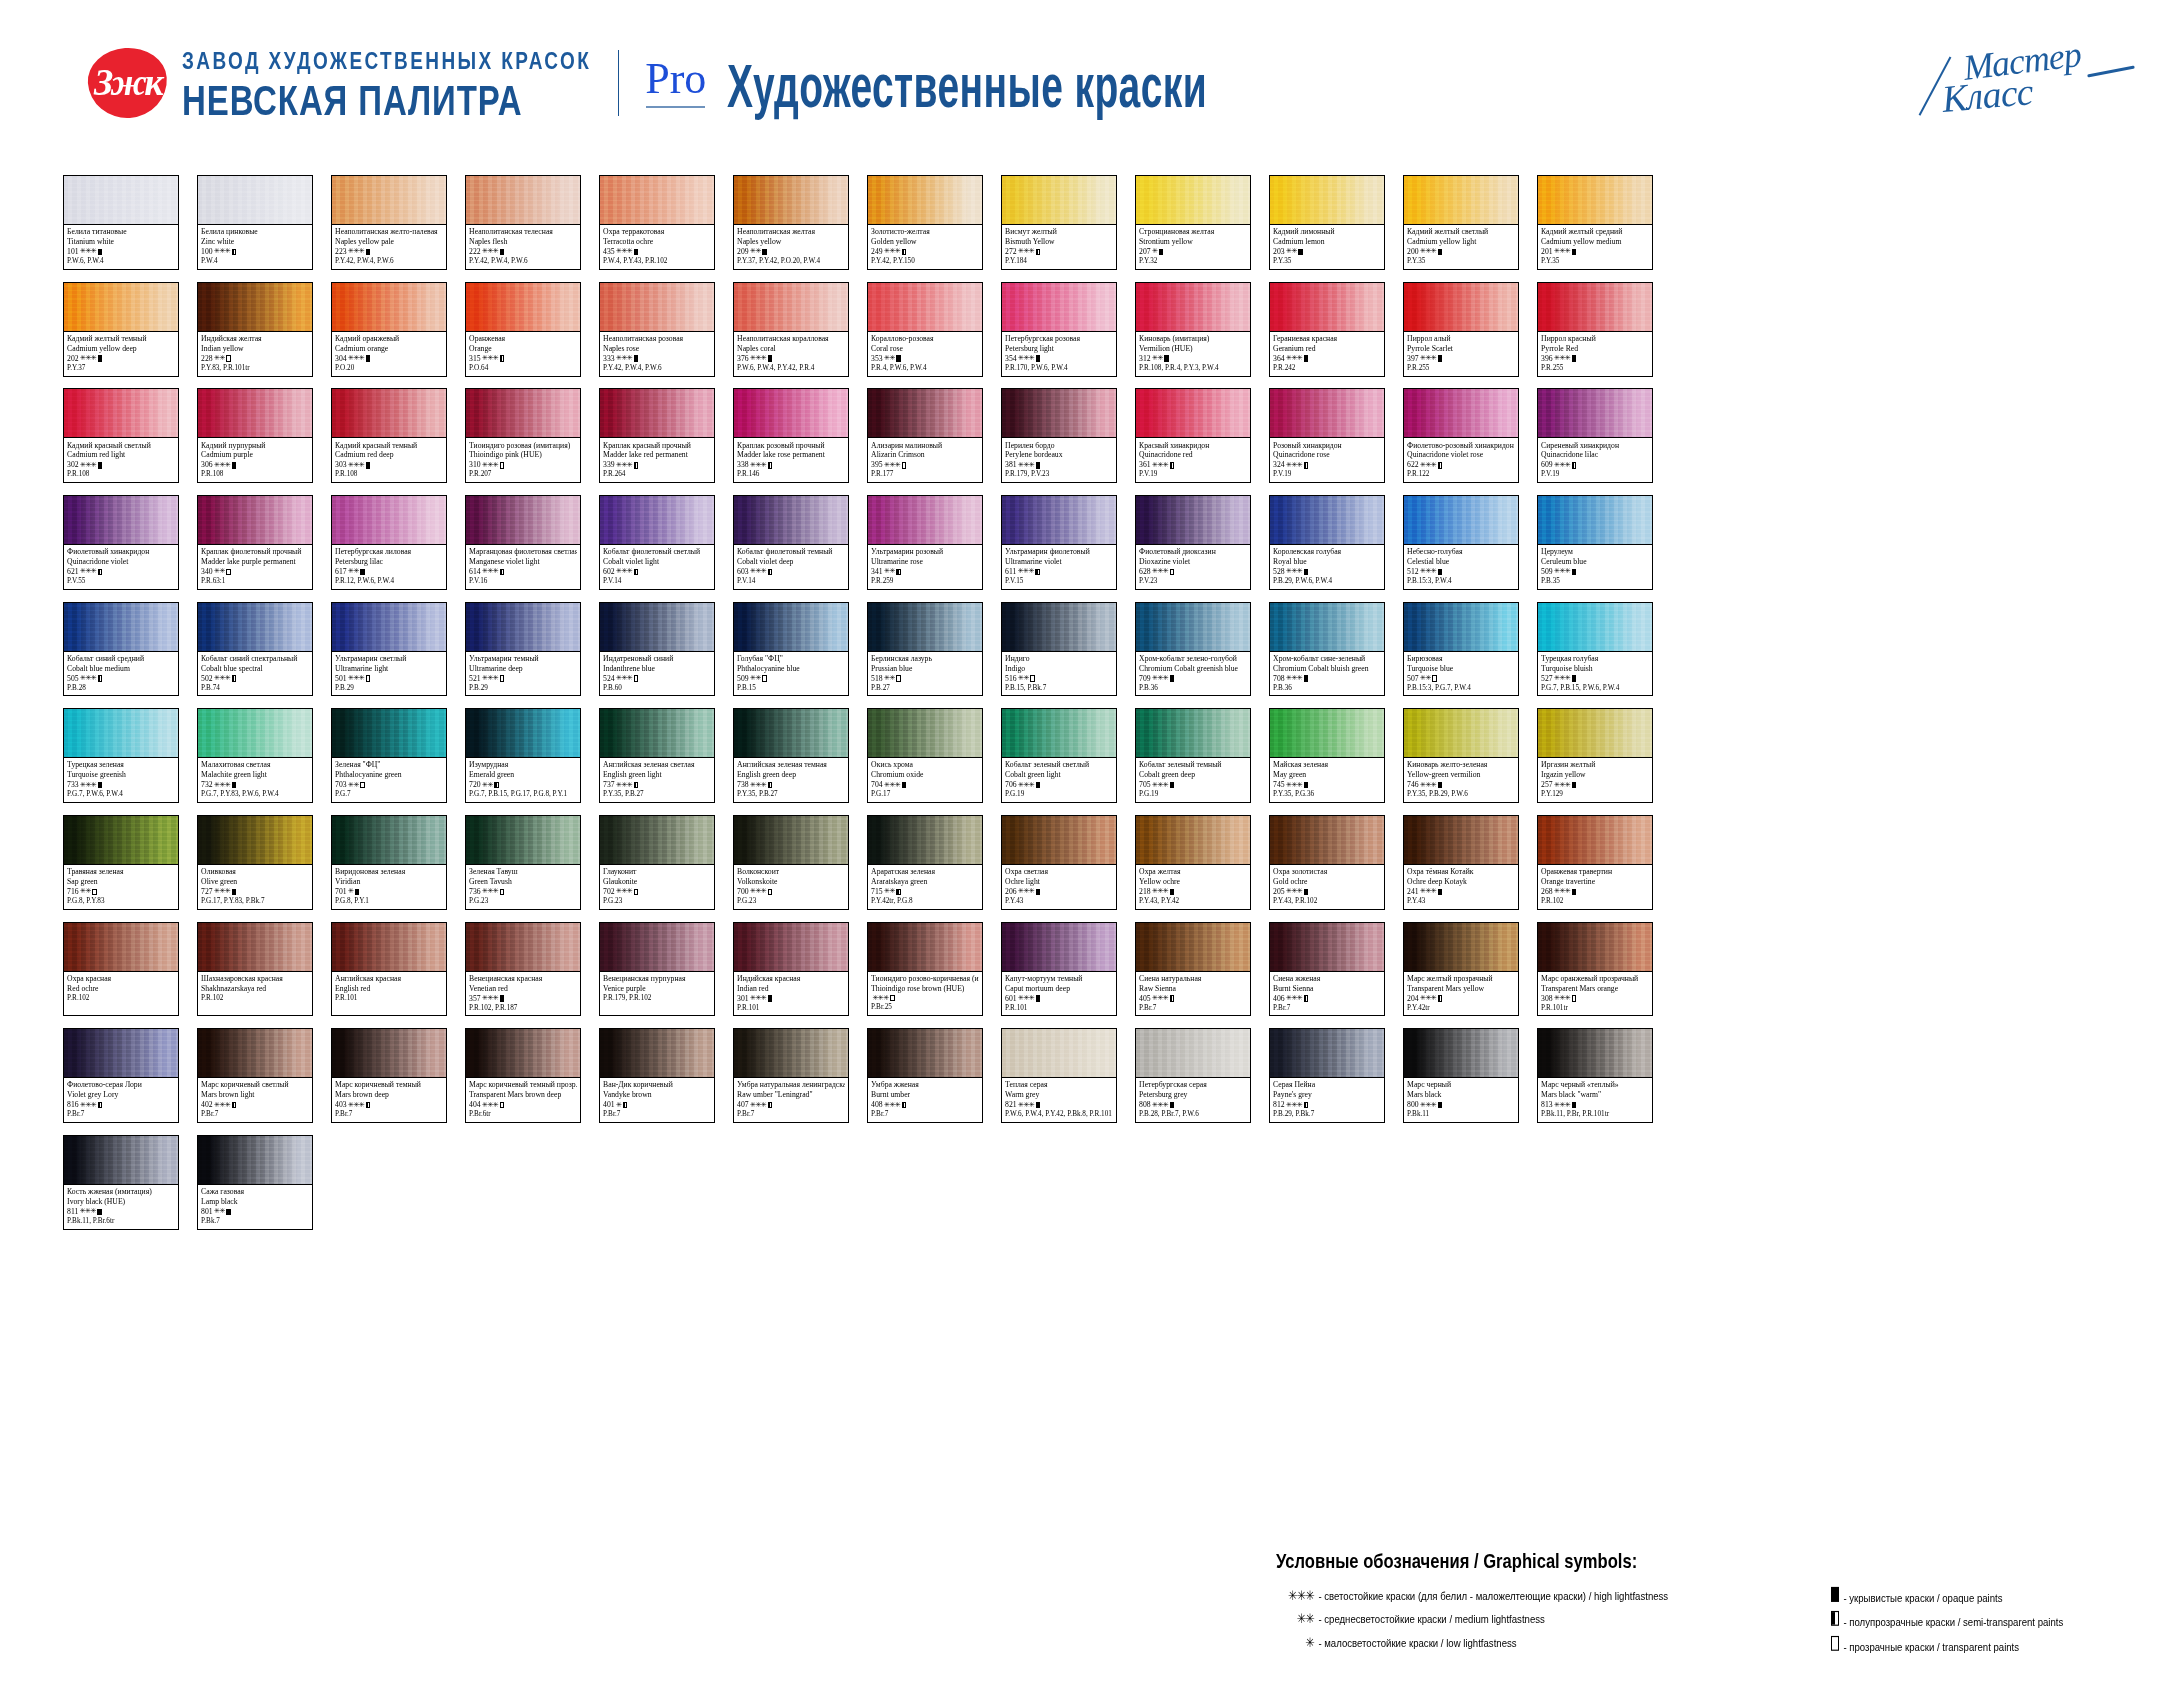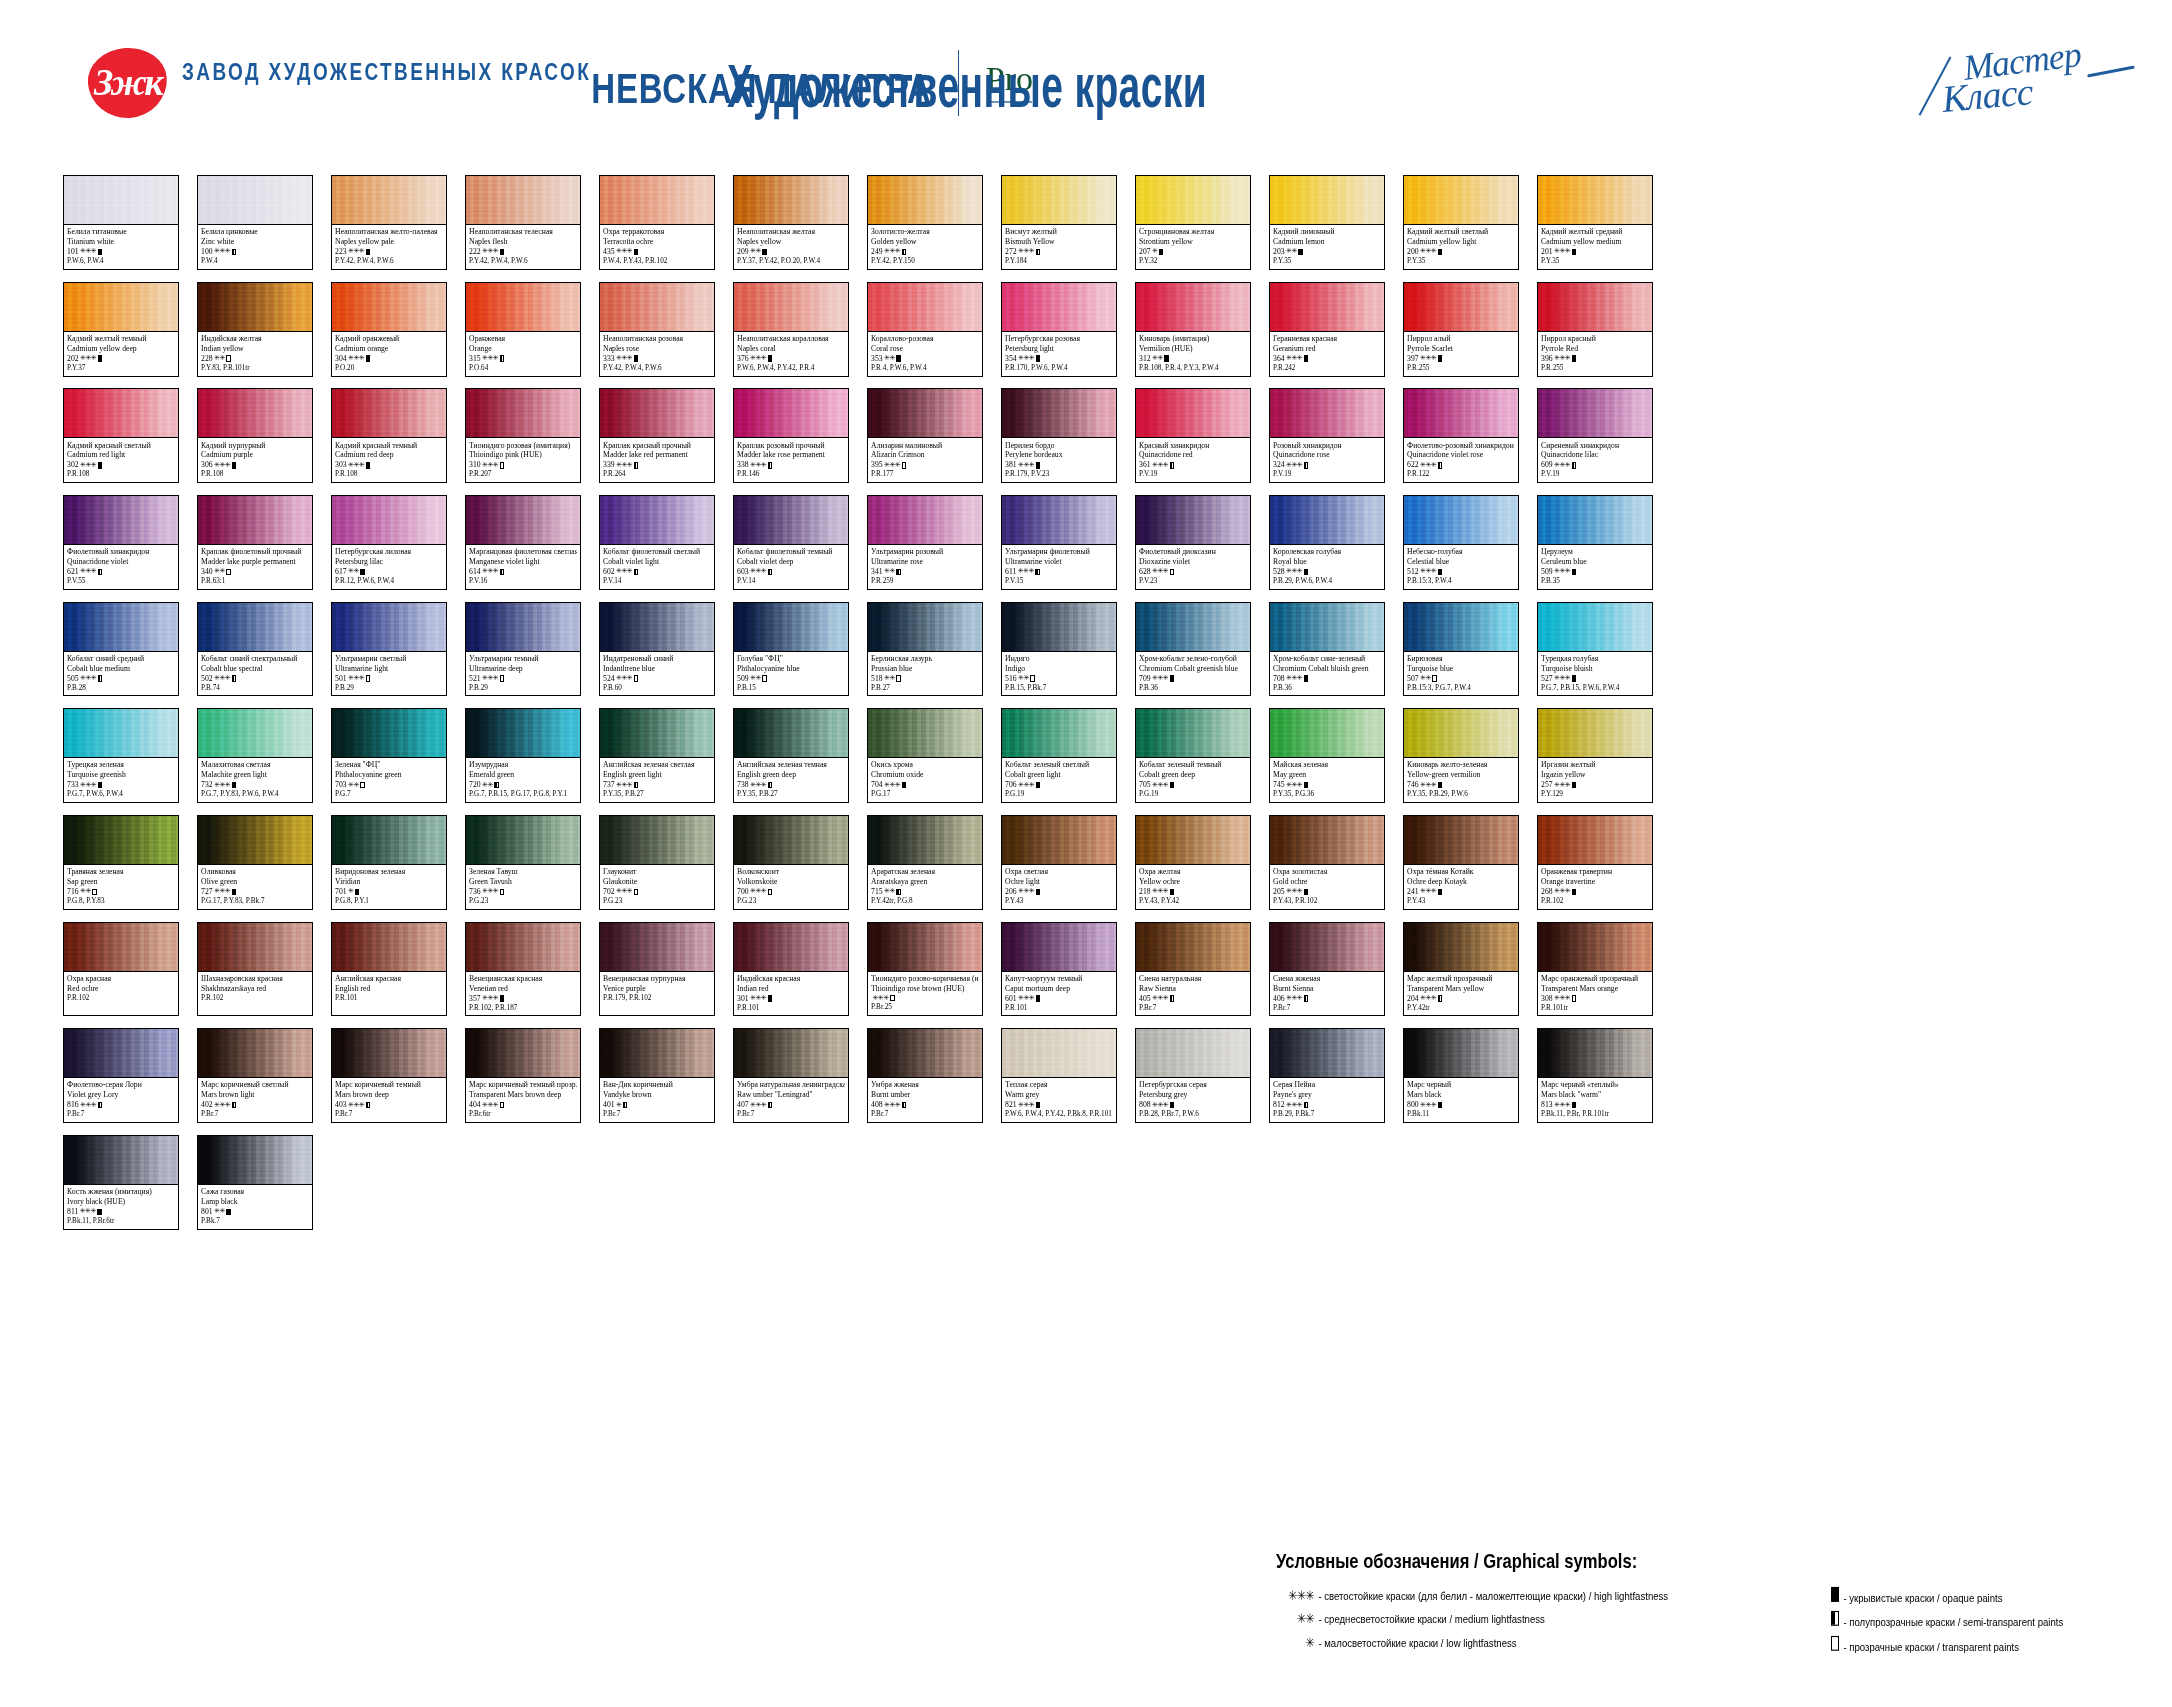--- a/index.html
+++ b/index.html
@@ -17,35 +17,35 @@
   #zhk-mark .blob{
     position:absolute;inset:0;background:#e8222e;
     border-radius:50% 50% 50% 50%/46% 46% 54% 54%;
     transform:rotate(-4deg);
   }
   #zhk-mark .glyph{
     position:absolute;inset:0;display:flex;align-items:center;justify-content:center;
     color:#fff;font-family:"Liberation Serif",serif;font-style:italic;font-weight:bold;
     font-size:38px;letter-spacing:-2.6px;padding-bottom:2.6px;
   }
-  #brand-words{display:flex;flex-direction:row;line-height:1;}
+  #brand-words{display:flex;flex-direction:column;line-height:1;}
   #brand-line1{
     font-family:"Liberation Sans","DejaVu Sans",sans-serif;
     font-weight:bold;color:#1d5a9c;font-size:19px;letter-spacing:2.4px;
     transform:scaleY(1.25);transform-origin:left bottom;margin-bottom:5.3px;
   }
   #brand-line2{
     font-family:"Liberation Sans","DejaVu Sans",sans-serif;
     font-weight:bold;color:#1a5391;font-size:33px;letter-spacing:0.9px;
     transform:scaleY(1.3);transform-origin:left top;
   }
   #brand-div{width:1.3px;height:66px;background:#1a5391;margin:0 11.4px;flex:0 0 auto;}
   #brand-pro{
-    font-family:"Liberation Serif","DejaVu Serif",serif;color:#14532d;
-    font-size:34px;line-height:1;position:relative;padding-bottom:7.9px;
+    font-family:"Liberation Serif","DejaVu Serif",serif;color:#1d4ed8;
+    font-size:44px;line-height:1;position:relative;padding-bottom:7.9px;
   }
   #brand-pro::after{content:"";position:absolute;left:0.9px;right:0.9px;bottom:0.9px;height:2.2px;background:#6f93bd;}
   #doc-title{
     position:absolute;left:727px;top:53px;
     font-family:"Liberation Sans","DejaVu Sans",sans-serif;
     font-weight:bold;color:#1a5391;font-size:39px;letter-spacing:0.4px;
     transform:scale(1.0,1.55);transform-origin:left top;white-space:nowrap;
   }
   #mk-logo{
     position:absolute;left:1924px;top:42px;width:219px;height:79px;

